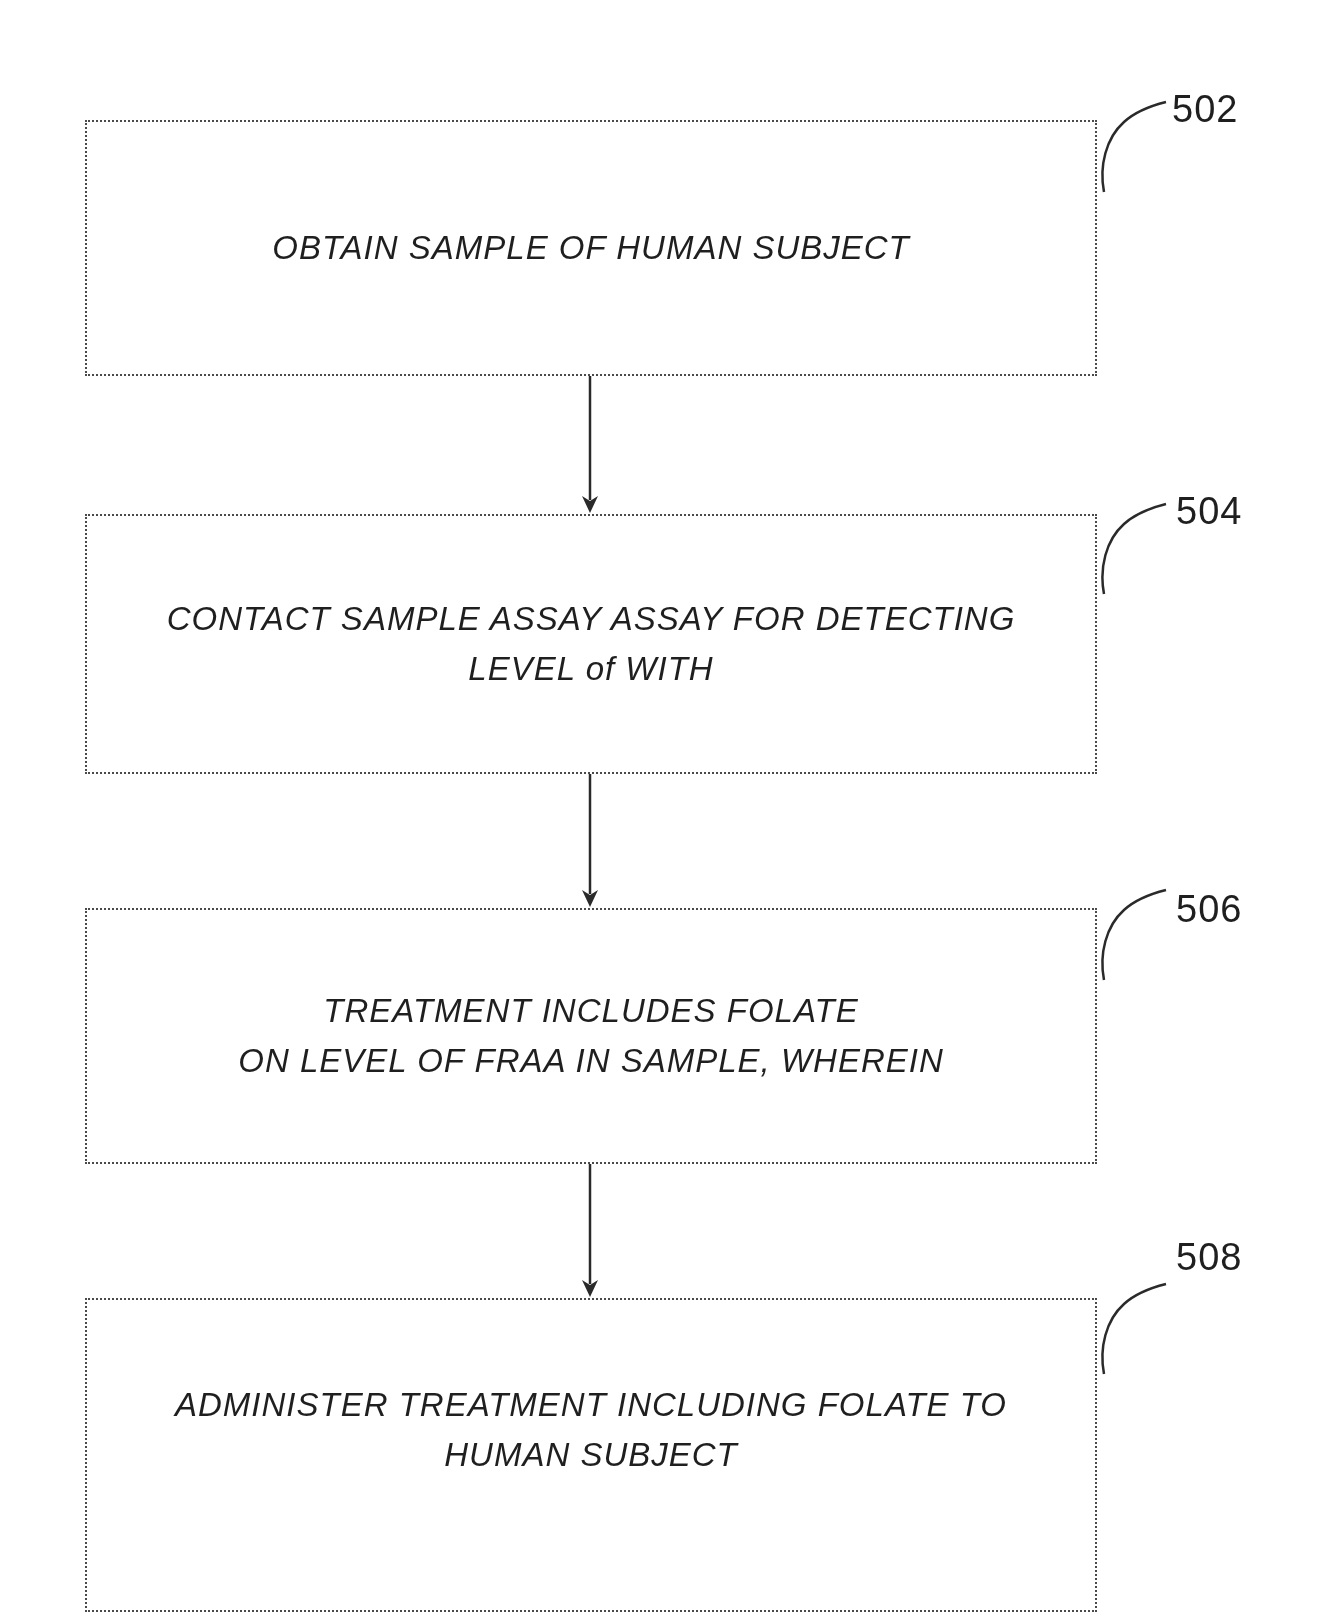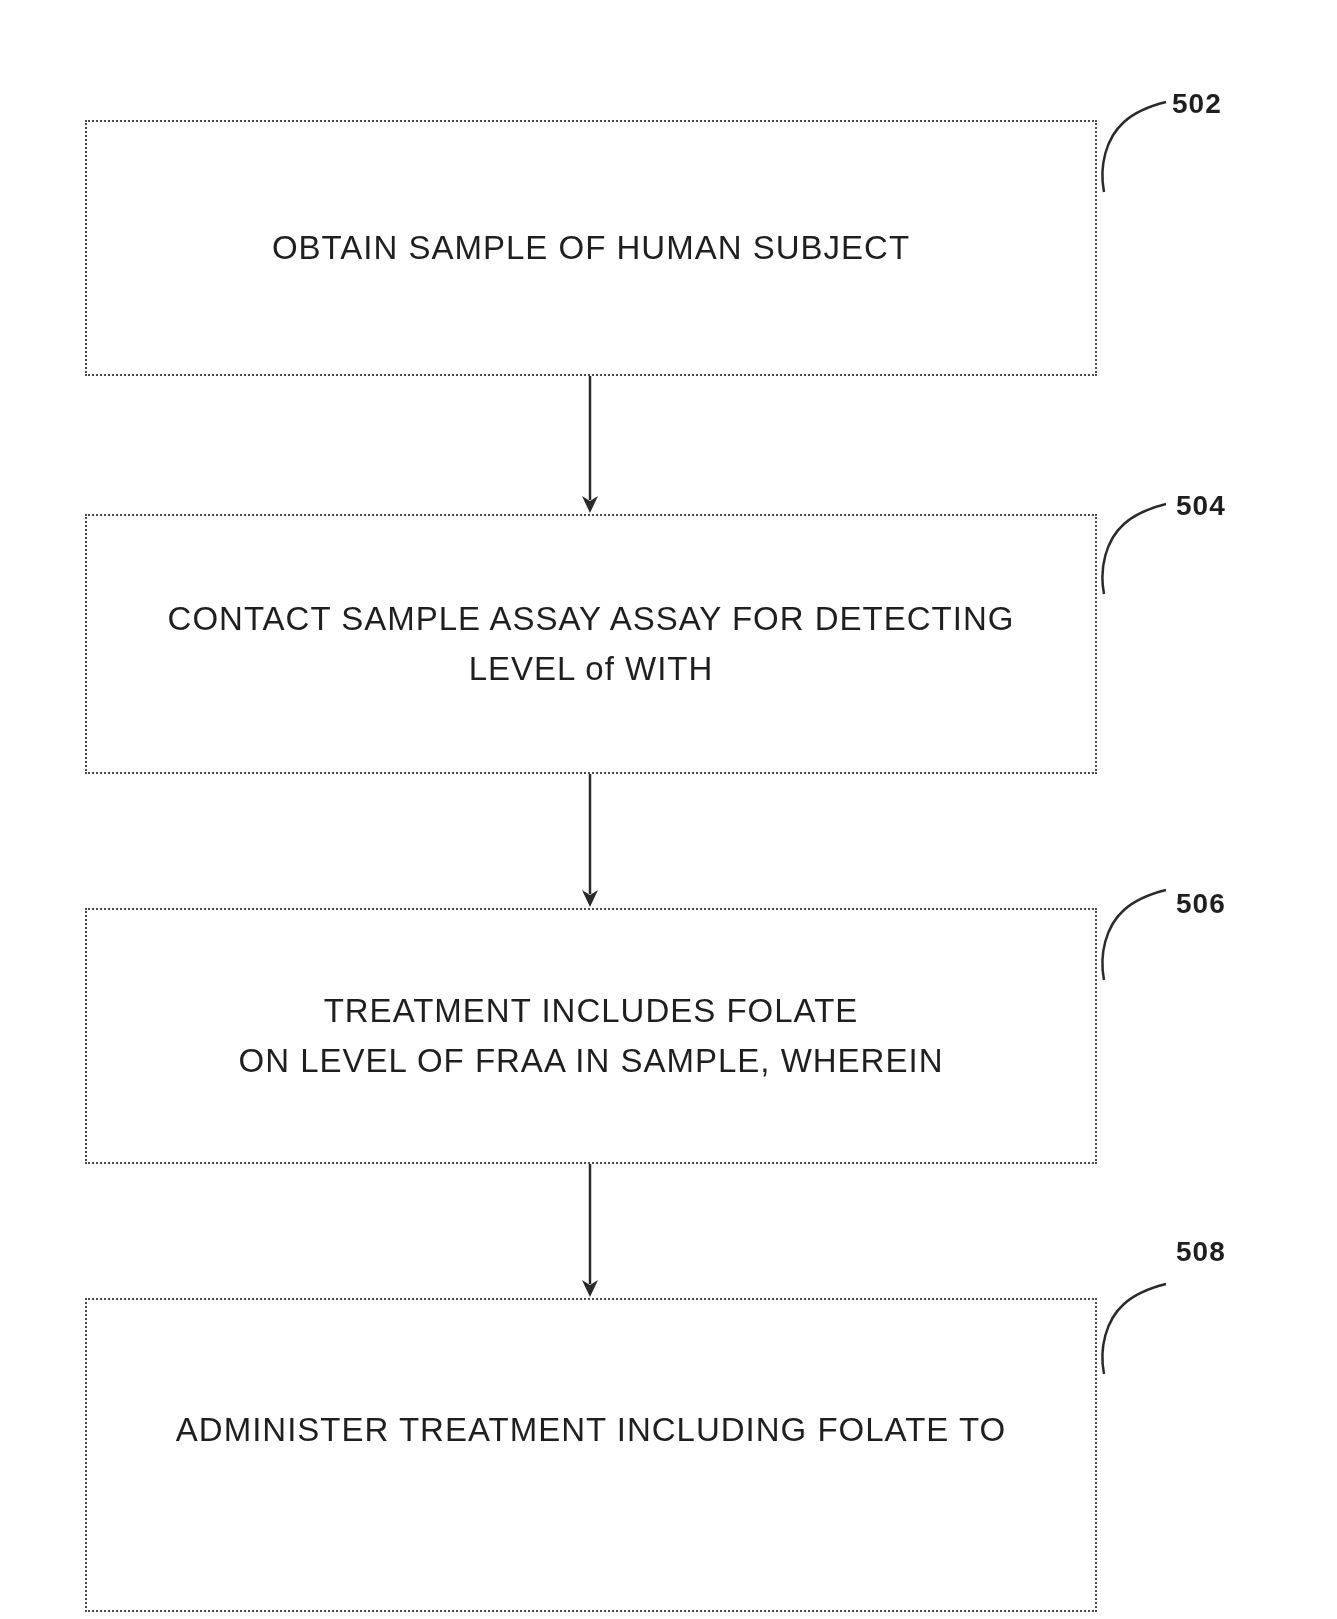--- a/index.html
+++ b/index.html
@@ -33,35 +33,34 @@
   .box-3 { top: 908px;  height: 256px; }
   .box-4 { top: 1298px; height: 314px; }
   .box-text {
     font-size: 33px;
     line-height: 50px;
     letter-spacing: 1px;
     font-weight: 400;
     color: #1f1f1f;
   }
   .box-4 .box-text { padding-bottom: 50px; }
-  .line { display: block; }
+  .line { display: block; font-style: italic; }
   .arrow {
     position: absolute;
     left: 578px;
     width: 24px;
   }
   .arrow-1 { top: 376px; height: 138px; }
   .arrow-2 { top: 774px; height: 134px; }
   .arrow-3 { top: 1164px; height: 134px; }
   .ref-label {
     position: absolute;
-    font-size: 28px;
+    font-size: 38px;
     letter-spacing: 1px;
     color: #1f1f1f;
-    font-weight: bold;
   }
   .ref-1 { left: 1172px; top: 88px; }
   .ref-2 { left: 1176px; top: 490px; }
   .ref-3 { left: 1176px; top: 876px; margin-top: 12px; }
   .ref-4 { left: 1176px; top: 1236px; }
   .leader {
     position: absolute;
     width: 72px;
     height: 100px;
   }
@@ -122,20 +121,21 @@
   </svg>
 
   <svg class="arrow arrow-3" viewBox="0 0 24 134">
     <line class="arrow-line" x1="12" y1="0" x2="12" y2="120" stroke-width="2.5"></line>
     <polygon points="4,116 12,133 20,116 12,121" fill="#2a2a2a" stroke="none"></polygon>
   </svg>
 
   <div class="box box-4">
     <div class="box-text">
       <span class="line">ADMINISTER TREATMENT INCLUDING FOLATE TO</span>
+      <span class="line">HUMAN SUBJECT</span>
     </div>
   </div>
   <div class="ref-label ref-4">508</div>
   <svg class="leader leader-4" viewBox="0 0 72 100">
     <path d="M6,96 C1,70 8,42 26,26 C38,15 52,10 68,6" stroke-width="2.5"></path>
   </svg>
 
 </div>
 
 </body></html>

